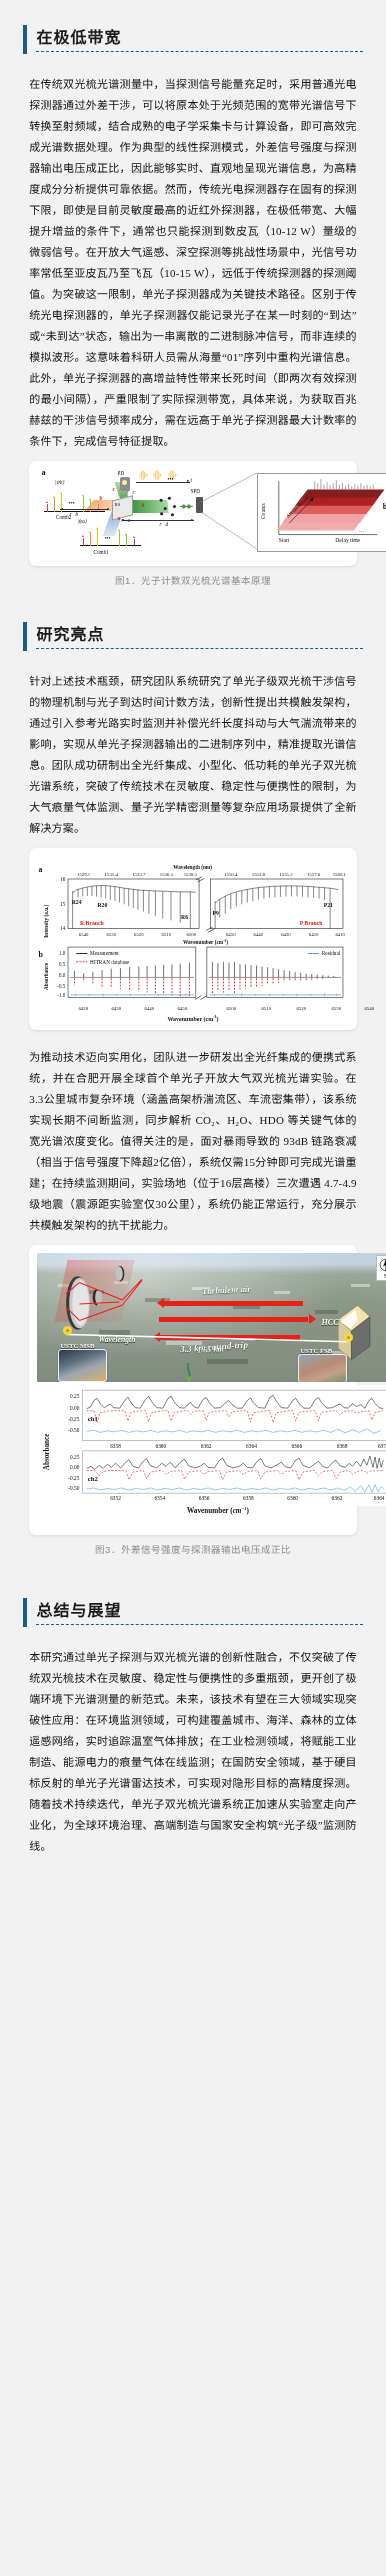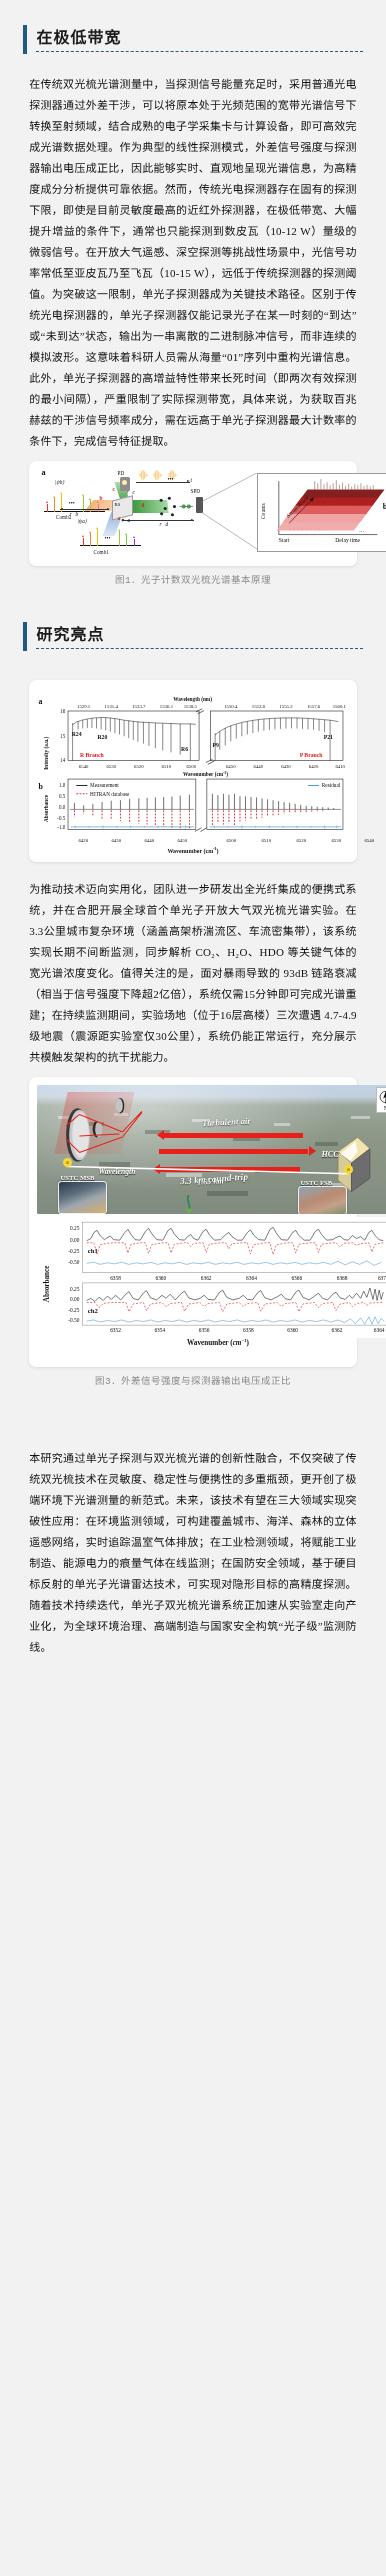--- a/index.html
+++ b/index.html
@@ -64,21 +64,21 @@
   .figcard{
     background:#fff;
     border-radius:7.2px;
     box-shadow:0 1px 3.6px rgba(0,0,0,.10);
     margin:9.3px 6.2px 0 6.2px;
     padding:5.2px 5.2px 6.2px 5.2px;
     box-sizing:border-box;
   }
   .figcaption{
     text-align:center;
-    font-family:Liberation Mono, monospace;
+    font-family:Liberation Sans, sans-serif;
     font-size:9.5px;
     color:#8b8b8b;
     line-height:15.5px;
     margin:7.2px 0 0 0;
     letter-spacing:0.5px;
   }
 
   
   .fig1{position:relative;height:94px;}
   .panel-letter{
@@ -379,20 +379,21 @@
   </div>
 
   <div style="height:32px"></div>
   <div class="section">
     <div class="sec-head">
       <span class="bar"></span>
       <h2>研究亮点</h2>
       <div class="dash"></div>
     </div>
     <div style="height:18.5px"></div>
+    <p class="para">针对上述技术瓶颈，研究团队系统研究了单光子级双光梳干涉信号的物理机制与光子到达时间计数方法，创新性提出共模触发架构，通过引入参考光路实时监测并补偿光纤长度抖动与大气湍流带来的影响，实现从单光子探测器输出的二进制序列中，精准提取光谱信息。团队成功研制出全光纤集成、小型化、低功耗的单光子双光梳光谱系统，突破了传统技术在灵敏度、稳定性与便携性的限制，为大气痕量气体监测、量子光学精密测量等复杂应用场景提供了全新解决方案。</p>
   </div>
 
   <div class="section">
     <div class="figcard">
       <div class="fig2">
         <svg viewBox="0 0 690 300" style="width:100%;height:155px;">
 
           <text x="10" y="22" font-family="Liberation Serif, serif" font-size="17" font-weight="bold" fill="#111">a</text>
           <text x="345" y="16" text-anchor="middle" font-family="Liberation Serif, serif" font-size="11.5" font-weight="bold" fill="#111">Wavelength (nm)</text>
 
@@ -772,18 +773,23 @@
           </div>
         </div>
 
       </div>
     </div>
     <div class="figcaption">图3．外差信号强度与探测器输出电压成正比</div>
   </div>
 
   <div style="height:40px"></div>
   <div class="section">
+    <div class="sec-head">
+      <span class="bar"></span>
+      <h2>总结与展望</h2>
+      <div class="dash"></div>
+    </div>
     <div style="height:18.5px"></div>
     <p class="para">本研究通过单光子探测与双光梳光谱的创新性融合，不仅突破了传统双光梳技术在灵敏度、稳定性与便携性的多重瓶颈，更开创了极端环境下光谱测量的新范式。未来，该技术有望在三大领域实现突破性应用：在环境监测领域，可构建覆盖城市、海洋、森林的立体遥感网络，实时追踪温室气体排放；在工业检测领域，将赋能工业制造、能源电力的痕量气体在线监测；在国防安全领域，基于硬目标反射的单光子光谱雷达技术，可实现对隐形目标的高精度探测。随着技术持续迭代，单光子双光梳光谱系统正加速从实验室走向产业化，为全球环境治理、高端制造与国家安全构筑“光子级”监测防线。</p>
   </div>
 
 </div>
 
 
 </body></html>

